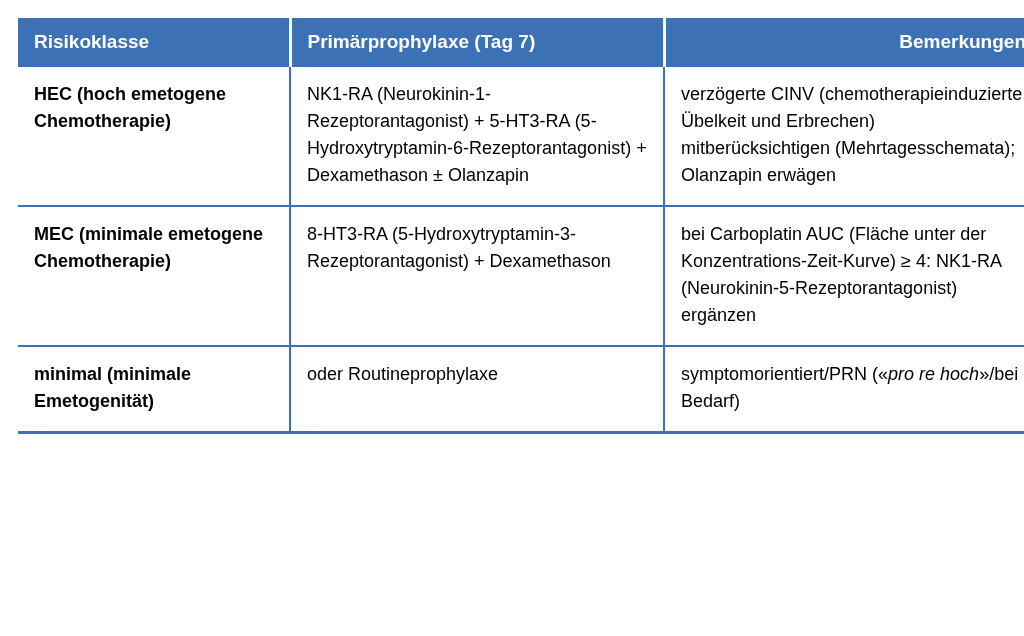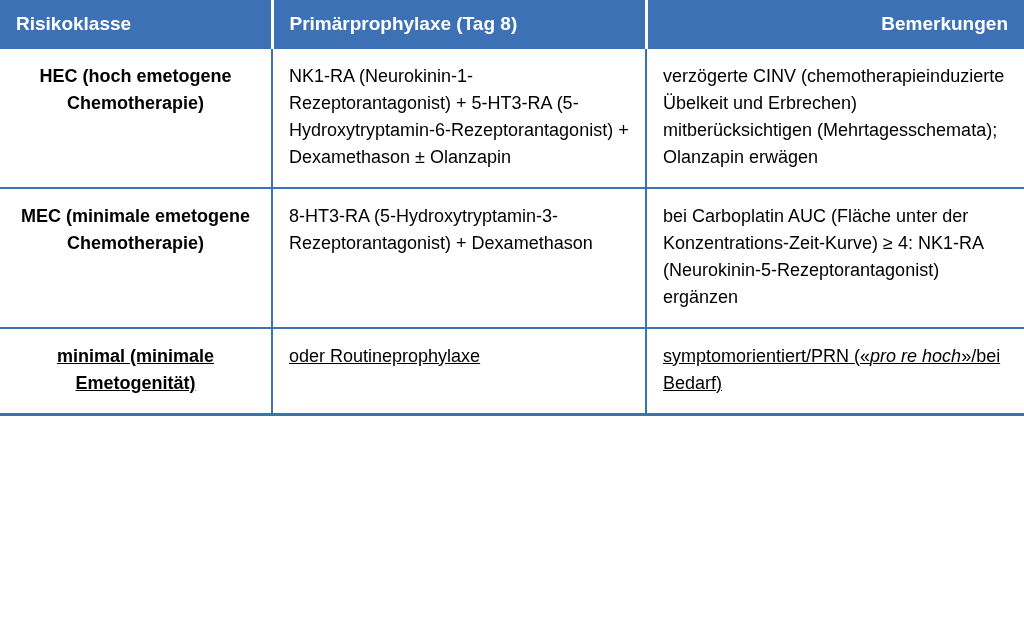--- a/index.html
+++ b/index.html
@@ -10,21 +10,21 @@
   body {
     width: 1024px;
     height: 636px;
     font-family: "Liberation Sans", sans-serif;
     color: #000000;
     overflow: hidden;
   }
   .table-wrap {
     width: 848px;
     box-sizing: border-box;
-    padding: 0;
+    padding: 18px;
   }
   table.risk-table {
     width: 1024px;
     border-collapse: collapse;
     table-layout: fixed;
   }
   table.risk-table col.c1 { width: 272px; }
   table.risk-table col.c2 { width: 374px; }
   table.risk-table col.c3 { width: 378px; }
 
@@ -44,42 +44,41 @@
   tbody td {
     font-size: 18px;
     line-height: 1.5;
     vertical-align: top;
     padding: 14px 16px 16px 16px;
     border-bottom: 2px solid #3c72b5;
     border-right: 2px solid #3c72b5;
     background: #ffffff;
   }
   tbody td:last-child { border-right: none; }
-  tbody tr:last-child td { border-bottom: 3px solid #3c72b5; text-decoration: underline; }
+  tbody tr:last-child td { border-bottom: 3px solid #3c72b5; }
 
   tbody td.col-risk {
     font-weight: bold;
-    text-align: center;
   }
   em.italic { font-style: italic; }
 </style>
 </head>
 <body>
 
 <div class="table-wrap">
   <table class="risk-table">
     <colgroup>
       <col class="c1">
       <col class="c2">
       <col class="c3">
     </colgroup>
     <thead>
       <tr>
         <th>Risikoklasse</th>
-        <th>Primärprophylaxe (Tag 8)</th>
+        <th>Primärprophylaxe (Tag 7)</th>
         <th>Bemerkungen</th>
       </tr>
     </thead>
     <tbody>
       <tr>
         <td class="col-risk">HEC (hoch emetogene Chemotherapie)</td>
         <td>NK1-RA (Neurokinin-1-Rezeptorantagonist) + 5-HT3-RA (5-Hydroxytryptamin-6-Rezeptorantagonist) + Dexamethason ± Olanzapin</td>
         <td>verzögerte CINV (chemotherapieinduzierte Übelkeit und Erbrechen) mitberücksichtigen (Mehrtagesschemata); Olanzapin erwägen</td>
       </tr>
       <tr>

